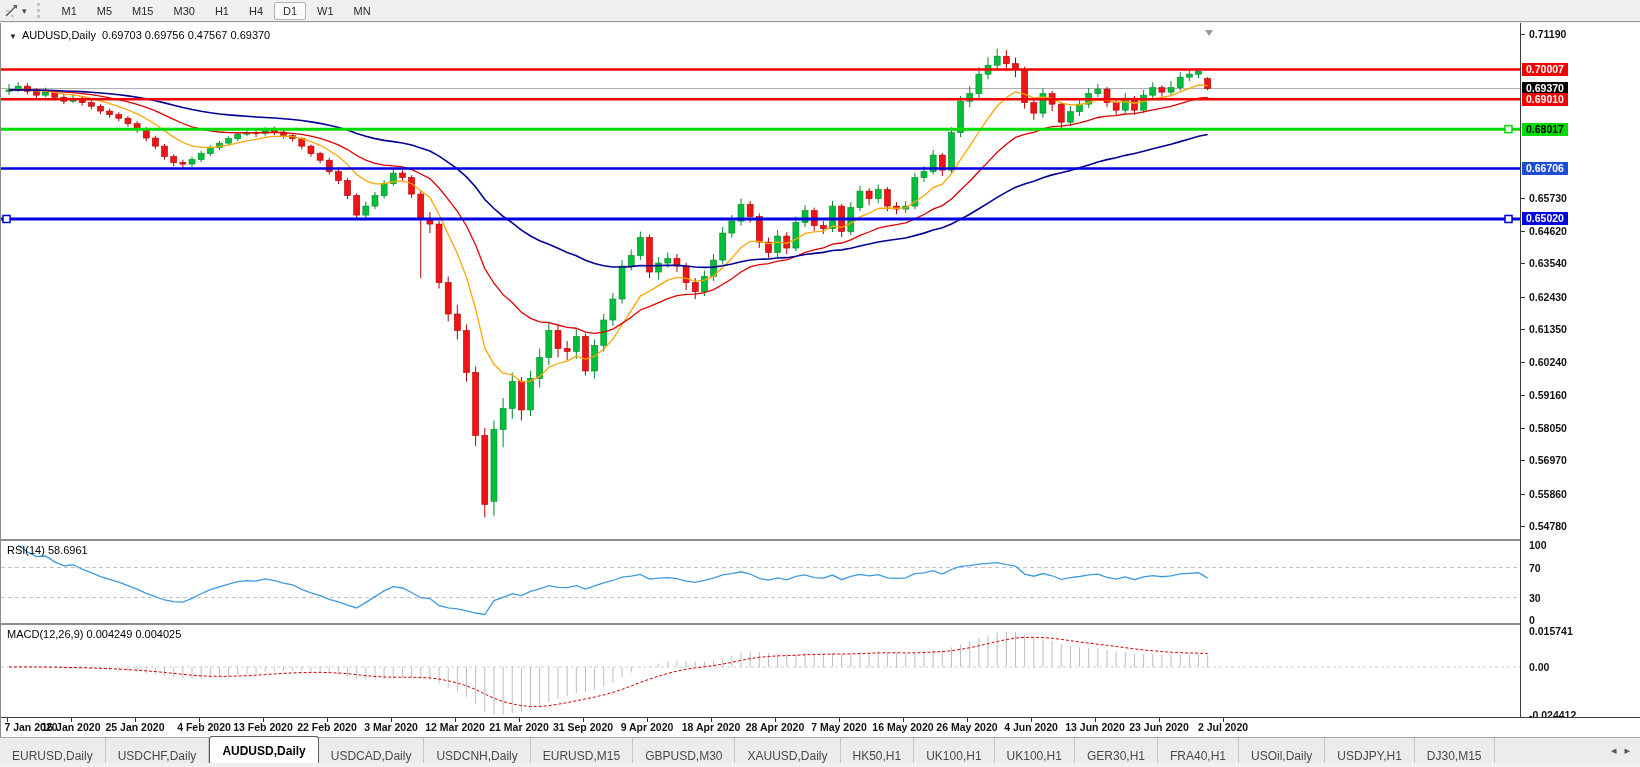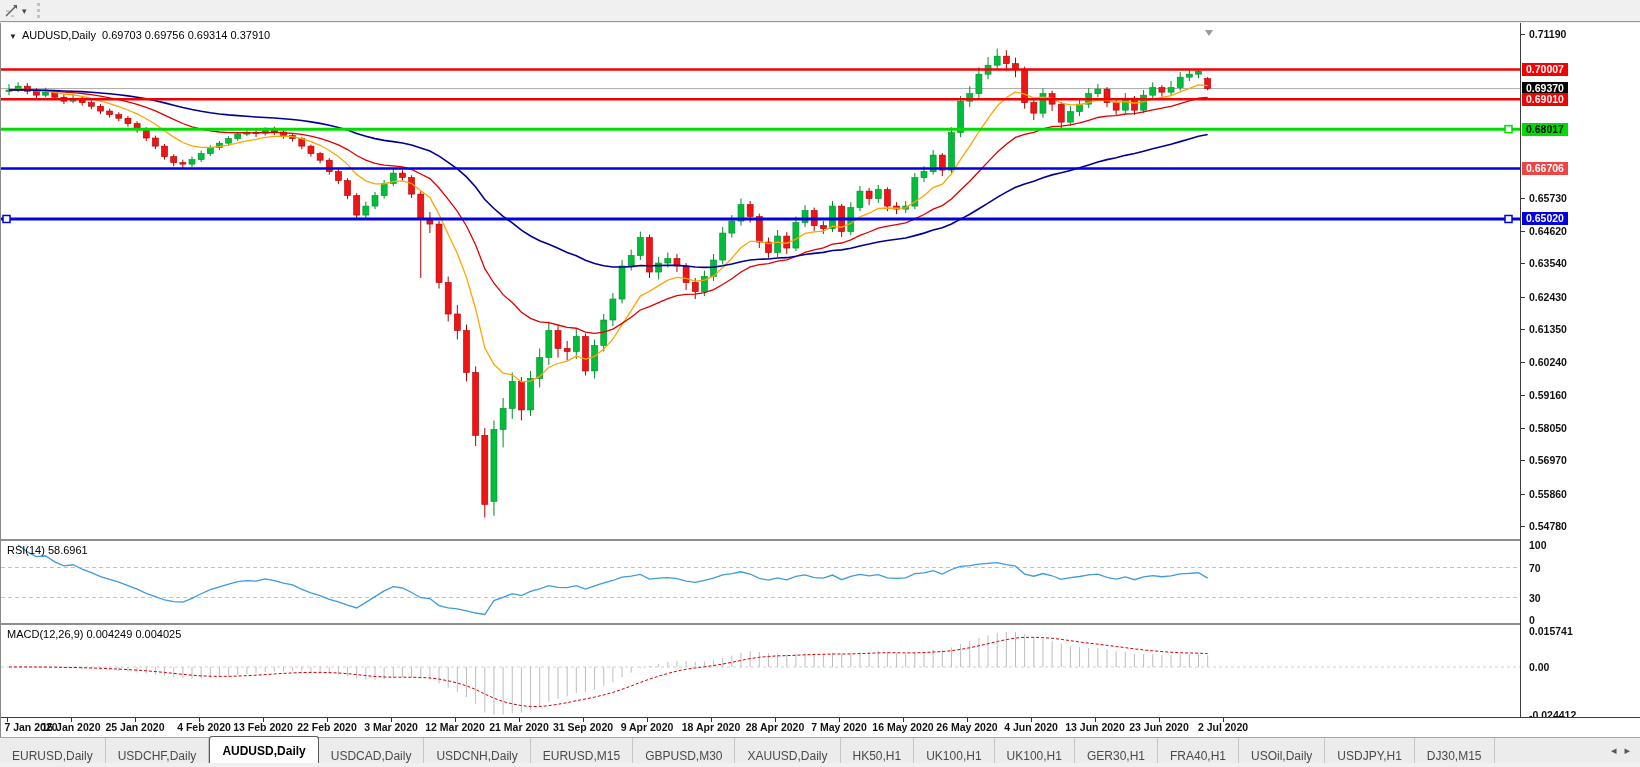--- a/index.html
+++ b/index.html
@@ -56,20 +56,31 @@
   <div class="tool-group">
     <svg width="15" height="15">
       <line x1="2" y1="13" x2="12" y2="3" stroke="#5a5a5a" stroke-width="1.5"></line>
       <path d="M9 2 L13 2 L13 6 Z" fill="#5a5a5a"></path>
       <line x1="2" y1="8" x2="5" y2="8" stroke="#9a9a9a" stroke-width="1"></line>
       <line x1="7" y1="13" x2="10" y2="13" stroke="#9a9a9a" stroke-width="1"></line>
     </svg>
     <span class="caret">▾</span>
   </div>
   <div class="grip"></div>
+  <div id="tf-buttons" style="display:flex;">
+      <div class="tfbtn">M1</div>
+      <div class="tfbtn">M5</div>
+      <div class="tfbtn">M15</div>
+      <div class="tfbtn">M30</div>
+      <div class="tfbtn">H1</div>
+      <div class="tfbtn">H4</div>
+      <div class="tfbtn active">D1</div>
+      <div class="tfbtn">W1</div>
+      <div class="tfbtn">MN</div>
+    </div>
 </div>
 
 <div id="chart-frame">
   <svg id="price-svg" width="1519" height="514">
       <line x1="0" y1="63.56359999999998" x2="1519" y2="63.56359999999998" stroke="#ABABAB" stroke-width="1"></line>
       <line x1="8" y1="59.06659999999981" x2="8" y2="70.15919999999991" stroke="#008A28" stroke-width="1"></line>
       <rect x="5" y="65.06259999999982" width="6" height="1.1992000000002037" fill="#00BE3C" stroke="#008A28" stroke-width="0.6"></rect>
       <line x1="17.15" y1="57.26780000000001" x2="17.15" y2="67.16119999999992" stroke="#008A28" stroke-width="1"></line>
       <rect x="14.149999999999999" y="61.16519999999991" width="6" height="3.897399999999905" fill="#00BE3C" stroke="#008A28" stroke-width="0.6"></rect>
       <line x1="26.3" y1="58.16719999999991" x2="26.3" y2="69.25980000000001" stroke="#B00000" stroke-width="1"></line>
@@ -483,21 +494,21 @@
       <line x1="1160.9" y1="42" x2="1160.9" y2="29.675338072284227" stroke="#BDBDBD" stroke-width="1"></line>
       <line x1="1170.05" y1="42" x2="1170.05" y2="29.88816714367098" stroke="#BDBDBD" stroke-width="1"></line>
       <line x1="1179.2" y1="42" x2="1179.2" y2="29.550774910213992" stroke="#BDBDBD" stroke-width="1"></line>
       <line x1="1188.3500000000001" y1="42" x2="1188.3500000000001" y2="29.24483199328663" stroke="#BDBDBD" stroke-width="1"></line>
       <line x1="1197.5" y1="42" x2="1197.5" y2="28.96701538323466" stroke="#BDBDBD" stroke-width="1"></line>
       <line x1="1206.65" y1="42" x2="1206.65" y2="29.962036382388142" stroke="#BDBDBD" stroke-width="1"></line>
       <polyline points="8,42 17.15,41.95229629629629 26.3,41.939684035032194 35.45,41.997568741619745 44.6,42.05079797017782 53.75,42.1560305328413 62.900000000000006,42.32866202492418 72.05,42.50262803381053 81.2,42.71383198203075 90.35000000000001,42.97301065509593 99.5,43.29623247162958 108.65,43.67703042537556 117.80000000000001,44.107464970282486 126.95,44.597643339841504 136.1,45.155873688750106 145.25,45.80741257921426 154.4,46.55860284715512 163.55,47.4313729436915 172.70000000000002,48.38443789538399 181.85,49.33887299723857 191,50.18074037477328 200.15,50.82705262012333 209.3,51.23457308059822 218.45000000000002,51.40334645386586 227.60000000000002,51.345531603723785 236.75,51.08075937127258 245.9,50.66389761594978 255.05,50.16003712322936 264.2,49.57212899842917 273.35,48.96999103670596 282.5,48.41194646969303 291.65000000000003,47.92728939468448 300.8,47.578304988921985 309.95,47.39771561537894 319.1,47.38828173775948 328.25,47.59256058680999 337.40000000000003,48.00066855430898 346.55,48.65701778851237 355.7,49.621602460136856 364.85,50.61811350300537 374,51.453865308502074 383.15000000000003,51.99905313197676 392.3,52.201862680515916 401.45,52.20285910562675 410.6,52.22516747187496 419.75,52.50080352796299 428.90000000000003,52.94350438607483 438.05,54.04943532152892 447.20000000000005,55.81229485967734 456.35,58.03412260638151 465.5,60.82616139940424 474.65000000000003,64.43965884564336 483.8,69.04301618823656 492.95000000000005,73.18606865659501 502.1,76.53456815437018 511.25,78.85081209997762 520.4,80.61020202918598 529.5500000000001,81.51366939449531 538.7,81.52546240340843 547.85,80.60766646732468 557,79.2540065544625 566.15,77.64431832895596 575.3000000000001,75.72174286670983 584.45,73.984759433322 593.6,72.11781284887 602.75,69.93418727194143 611.9,67.38509725755726 621.0500000000001,64.34048873097476 630.2,60.98509482895264 639.35,57.380864429316134 648.5,54.132329523510606 657.65,51.156045863547924 666.8000000000001,48.438890570359895 675.95,46.089691931384955 685.1,44.25606014522744 694.25,42.929888998297706 703.4,41.80376809414831 712.5500000000001,40.54711938098382 721.7,39.05220062967989 730.85,37.34624294997015 740,35.406222770822836 749.15,33.58300499396434 758.3000000000001,32.25966565472003 767.45,31.469645311468437 776.6,30.877490601222682 785.75,30.612527040403712 794.9,30.280575903404262 804.0500000000001,29.803969989875938 813.2,29.472954737261205 822.35,29.315792083675802 831.5,29.029531797456457 840.65,29.018833005963558 849.8000000000001,28.917437121019113 858.95,28.592503840139713 868.1,28.266791477181677 877.25,27.878880471030982 886.4000000000001,27.70632774588868 895.5500000000001,27.74707624515598 904.7,27.91517185549864 913.85,27.83777250208602 923,27.569447331223095 932.1500000000001,27.02658639238253 941.3000000000001,26.557712642162127 950.45,25.736298403015063 959.6,24.38874762744082 968.75,22.7304672169794 977.9000000000001,20.769757935018664 987.0500000000001,18.66057826191894 996.2,16.51201670085602 1005.35,14.601232644097873 1014.5,13.075487024593595 1023.6500000000001,12.340629684220545 1032.8,12.336040984087827 1041.95,12.618502711727302 1051.1000000000001,13.261474399913617 1060.25,14.382372961996637 1069.4,15.678580584892632 1078.55,16.98497313271643 1087.7,18.157847395919095 1096.8500000000001,19.18484933155391 1106,20.283712728311674 1115.15,21.51124696485301 1124.3,22.654997603753785 1133.45,23.877148808695225 1142.6000000000001,24.94220264415252 1151.75,25.80009928880013 1160.9,26.575147045496948 1170.05,27.237751065131754 1179.2,27.700355834148205 1188.3500000000001,28.00925106597589 1197.5,28.200803929427643 1206.65,28.553050420019737" fill="none" stroke="#D40000" stroke-width="1" stroke-dasharray="3,2"></polyline>
     </svg>
 
   <div id="chart-title">
-    <span class="dd">▼</span><span>AUDUSD,Daily</span>&nbsp;&nbsp;<span>0.69703 0.69756 0.69314 0.37910</span>
+    <span class="dd">▼</span><span>AUDUSD,Daily</span>&nbsp;&nbsp;<span>0.69703 0.69756 0.47567 0.69370</span>
   </div>
   <div class="pane-label" id="rsi-label">RSI(14) 58.6961</div>
   <div class="pane-label" id="macd-label">MACD(12,26,9) 0.004249 0.004025</div>
 
   <div id="axis">
       <div class="ptickmark" style="top: 11px;"></div>
       <div class="axis-label" style="top: 5px;">0.71190</div>
       <div class="ptickmark" style="top: 174.691px;"></div>
       <div class="axis-label" style="top: 168.691px;">0.65730</div>
       <div class="ptickmark" style="top: 207.969px;"></div>
@@ -517,21 +528,21 @@
       <div class="ptickmark" style="top: 437.316px;"></div>
       <div class="axis-label" style="top: 431.316px;">0.56970</div>
       <div class="ptickmark" style="top: 470.593px;"></div>
       <div class="axis-label" style="top: 464.593px;">0.55860</div>
       <div class="ptickmark" style="top: 502.972px;"></div>
       <div class="axis-label" style="top: 496.972px;">0.54780</div>
       <div class="badge" style="top: 39.9663px; background: rgb(245, 0, 0); color: rgb(255, 255, 255);">0.70007</div>
       <div class="badge" style="top: 59.0636px; background: rgb(0, 0, 0); color: rgb(255, 255, 255);">0.69370</div>
       <div class="badge" style="top: 69.8564px; background: rgb(245, 0, 0); color: rgb(255, 255, 255);">0.69010</div>
       <div class="badge" style="top: 99.6265px; background: rgb(0, 220, 0); color: rgb(0, 0, 0);">0.68017</div>
-      <div class="badge" style="top: 138.93px; background: #ef4444; color: rgb(255, 255, 255);">0.66706</div>
+      <div class="badge" style="top: 138.93px; background: #1d4ed8; color: rgb(255, 255, 255);">0.66706</div>
       <div class="badge" style="top: 189.477px; background: rgb(0, 0, 224); color: rgb(255, 255, 255);">0.65020</div>
       <div class="axis-label" style="top: 516px;">100</div>
       <div class="axis-label" style="top: 538.5px;">70</div>
       <div class="axis-label" style="top: 568.5px;">30</div>
       <div class="axis-label" style="top: 591px;">0</div>
       <div class="axis-label" style="top: 601.796px;">0.015741</div>
       <div class="axis-label" style="top: 638px;">0.00</div>
       <div class="axis-label" style="top: 685.603px;">-0.024412</div>
     </div>
   <div id="date-axis">

